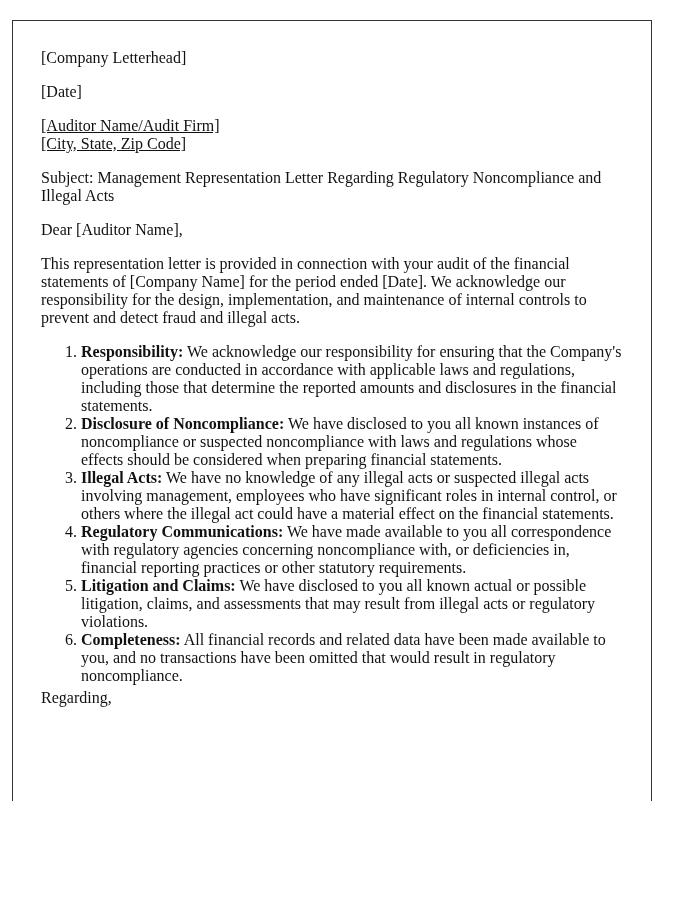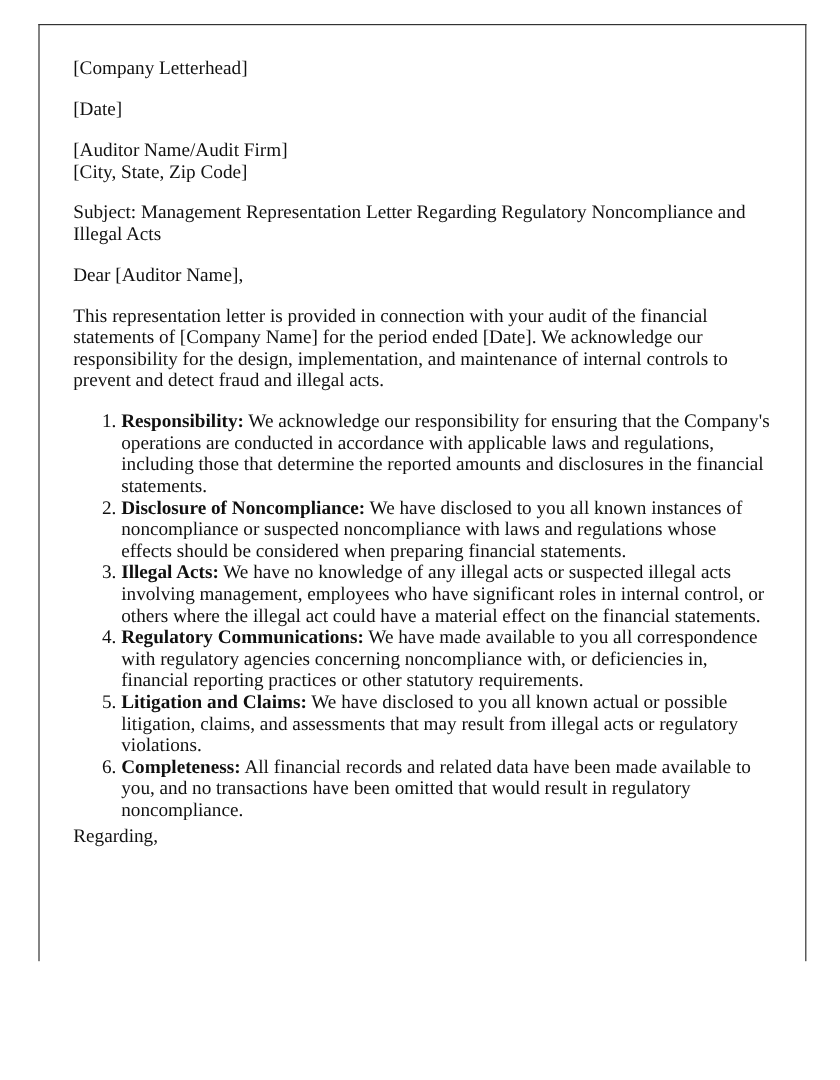--- a/index.html
+++ b/index.html
@@ -12,36 +12,37 @@
       height: 900px;
       position: relative;
       overflow: hidden;
       font-family: "Liberation Serif", "DejaVu Serif", serif;
       font-size: 16px;
       line-height: 18px;
       color: #111111;
     }
     .letter {
       position: absolute;
-      left: 32px;
+      left: 12px;
       top: 20px;
       width: 640px;
       height: 781px;
       border-left: 1px solid #333333;
       border-right: 1px solid #333333;
       border-top: 1px solid #333333;
       box-sizing: border-box;
       padding: 28px 28px 0 28px;
       overflow: hidden;
     }
     .letter p {
       margin: 0 0 16px 0;
     }
     .block-lines span {
       display: block;
+      text-decoration: underline;
     }
     .subject {
       font-weight: normal;
     }
     ol.reps {
       margin: 0 0 4px 0;
       padding-left: 40px;
     }
     ol.reps li {
       margin: 0;

